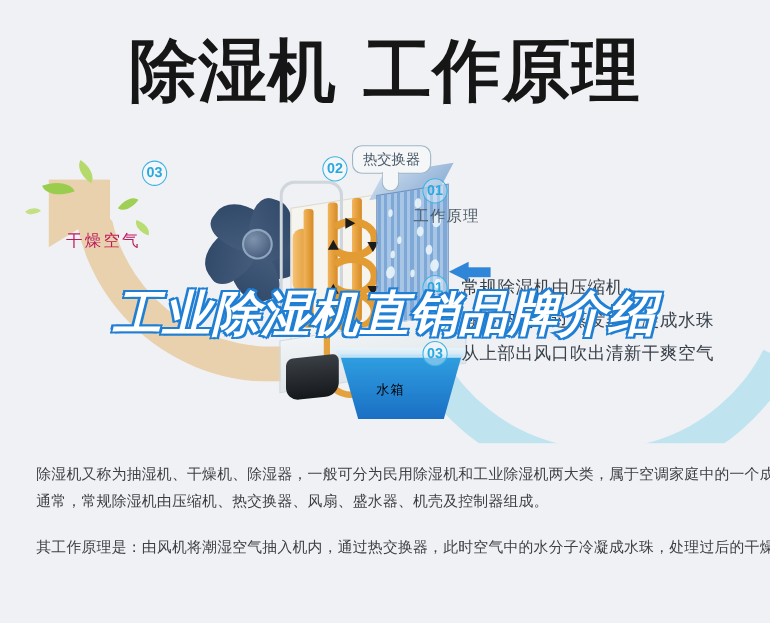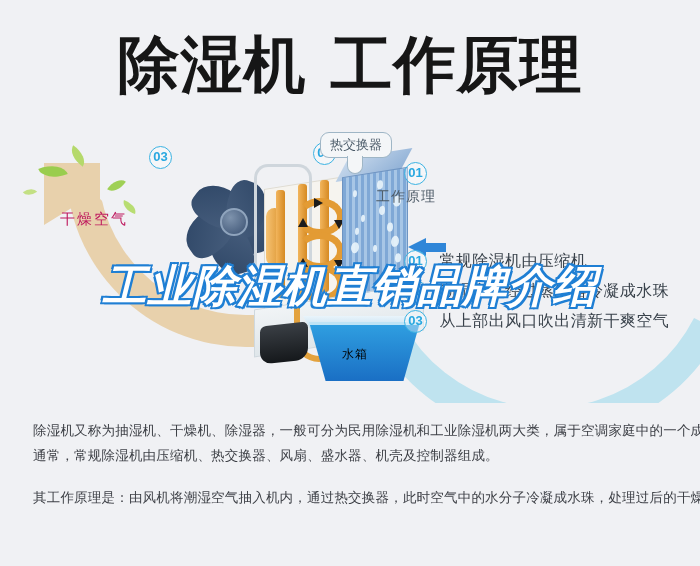--- a/index.html
+++ b/index.html
@@ -175,21 +175,21 @@
   .tank-label{
     position:absolute;left:84px;top:200px;
     font-size:12px;color:#000000;letter-spacing:1px;
   }
 
   
   .badge{
     position:absolute;width:21px;height:21px;border-radius:50%;
     border:1.6px solid #3bb3e3;color:#29a8e0;
     font-size:13px;line-height:19px;text-align:center;
-    font-weight:bold;background:rgba(255,255,255,.35);margin-left:20px;
+    font-weight:bold;background:rgba(255,255,255,.35);
   }
   .badge-03{left:129px;top:28px;}
   .badge-02{left:293px;top:24px;}
   .badge-01{left:384px;top:44px;}
 
   .bubble{
     position:absolute;left:320px;top:14px;
     padding:3px 9px;border:1.4px solid #9fb6c6;border-radius:9px;
     background:#f4f6f8;color:#4a5a68;font-size:13px;white-space:nowrap;
   }

